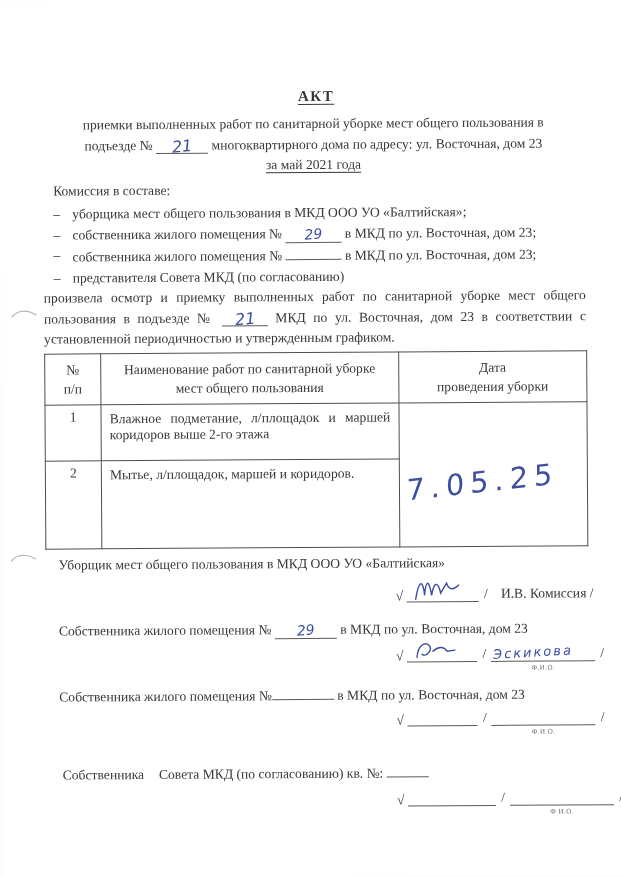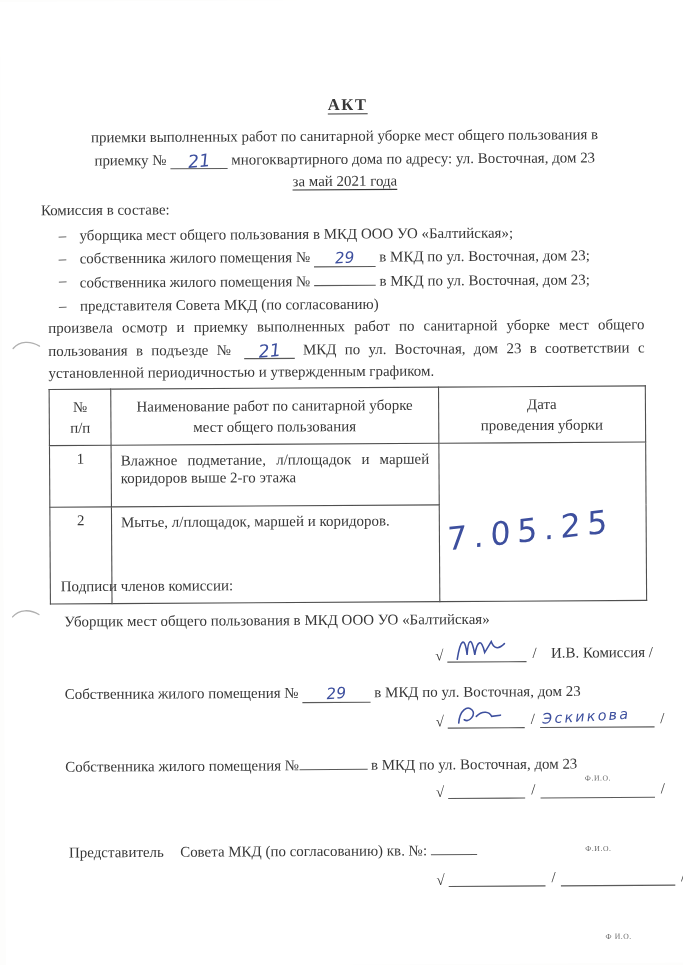--- a/index.html
+++ b/index.html
@@ -20,21 +20,21 @@
     font-weight:bold;font-size:15px;letter-spacing:1.5px;}
   .doc-title .u{padding:0 4px 0 14px;margin-top:20px;}
   .heading{position:absolute;top:114px;left:40px;width:545px;}
   
   .blank{display:inline-block;border-bottom:1px solid #5a5a5a;height:15px;
     text-align:center;vertical-align:baseline;line-height:13px;}
   .hw{font-family:"DejaVu Sans",sans-serif;font-style:italic;color:#3d4f9e;}
   .hw-entrance{display:inline-block;font-size:16px;transform:rotate(-5deg);position:relative;top:2px;}
   .hw-apt{display:inline-block;font-size:14px;transform:rotate(-4deg);position:relative;top:1px;}
   
-  .commission-label{position:absolute;top:180px;left:36px;}
+  .commission-label{position:absolute;top:180px;left:52px;}
   .commission{position:absolute;top:203px;left:52px;width:525px;}
   .li{display:flex;line-height:20.5px;}
   .li .dash{width:19px;flex:0 0 19px;}
   
   .paragraph{position:absolute;top:287px;left:42px;width:542px;text-align:justify;
     font-size:13.6px;line-height:20.5px;}
   
   .work-table{position:absolute;top:352px;left:42px;width:543px;border-collapse:collapse;
     font-size:13.6px;}
   .work-table td{border:1px solid #4f4f4f;vertical-align:top;padding:4px 6px;}
@@ -49,40 +49,40 @@
     white-space:nowrap;}
   
   .sig-heading{position:absolute;top:522px;left:52px;}
   .sig-label{position:absolute;left:55px;width:540px;}
   .sig-row{position:absolute;display:flex;align-items:flex-end;font-size:13.6px;}
   .check{margin-right:4px;position:relative;top:2px;}
   .slot{display:inline-block;border-bottom:1px solid #5a5a5a;height:16px;position:relative;}
   .slot svg{position:absolute;left:6px;bottom:0;overflow:visible;}
   .slash{margin:0 5px;}
   .fio{position:absolute;top:19px;left:0;width:100%;text-align:center;
-    font-size:7px;color:#6a6a6a;letter-spacing:.5px;font-family:"Liberation Serif",serif;margin-top:40px;}
+    font-size:7px;color:#6a6a6a;letter-spacing:.5px;font-family:"Liberation Serif",serif;}
   .hw-fio{position:absolute;left:2px;bottom:1px;font-size:13px;letter-spacing:2px;
     transform:rotate(-3deg);white-space:nowrap;}
   .printed-name{margin-left:8px;}
   
   .pen-mark{position:absolute;color:#b5b5b5;}
 </style>
 </head>
 <body>
 
 <div class="sheet">
 
   <div class="doc-title">
     <span class="u">АКТ</span>
   </div>
 
   <div class="heading center t14">
     <div>приемки выполненных работ по санитарной уборке мест общего пользования в</div>
     <div>
-      <span>приемку №</span>
+      <span>подъезде №</span>
       <span class="blank" style="width:52px;"><span class="hw hw-entrance">21</span></span>
       <span>многоквартирного дома по адресу: ул. Восточная, дом 23</span>
     </div>
     <div>
       <span class="u">за май 2021 года</span>
     </div>
   </div>
 
   <div class="commission-label t14">Комиссия в составе:</div>
   <div class="commission t14">
@@ -131,21 +131,20 @@
         <span class="hw-date">7.05.25</span>
       </td>
     </tr>
     <tr class="r2">
       <td class="c-num">2</td>
       <td class="c-work">Мытье, л/площадок, маршей и коридоров.</td>
     </tr>
   </tbody>
     </table>
 
-  <div class="sig-heading t14">Подписи членов комиссии:</div>
 
   <div class="sig-label t14" style="top:554px;">Уборщик мест общего пользования в МКД ООО УО «Балтийская»</div>
   <div class="sig-row" style="left:392px;top:586px;">
     <span class="check">√</span>
     <span class="slot" style="width:72px;">
       <svg width="52" height="26" viewBox="0 0 52 26">
         <path d="M3,24 C6,6 10,2 12,20 C13,6 16,2 19,20 C21,8 25,4 28,18 L34,8 C36,14 40,16 46,10" fill="none" stroke="#3d4f9e" stroke-width="1.4" stroke-linecap="round"></path>
       </svg>
     </span>
     <span class="slash">/</span>
@@ -180,21 +179,21 @@
     <span class="check">√</span>
     <span class="slot" style="width:70px;"></span>
     <span class="slash">/</span>
     <span class="slot" style="width:104px;">
       <span class="fio">Ф.И.О.</span>
     </span>
     <span class="slash">/</span>
   </div>
 
   <div class="sig-label t14" style="top:762px;left:58px;">
-    <span>Представитель</span>
+    <span>Собственника</span>
     <span style="display:inline-block;width:8px;"></span>
     <span>Совета МКД (по согласованию) кв. №:</span>
     <span class="blank" style="width:42px;"></span>
   </div>
   <div class="sig-row" style="left:392px;top:790px;">
     <span class="check">√</span>
     <span class="slot" style="width:88px;"></span>
     <span class="slash">/</span>
     <span class="slot" style="width:104px;">
       <span class="fio">Ф И.О.</span>

